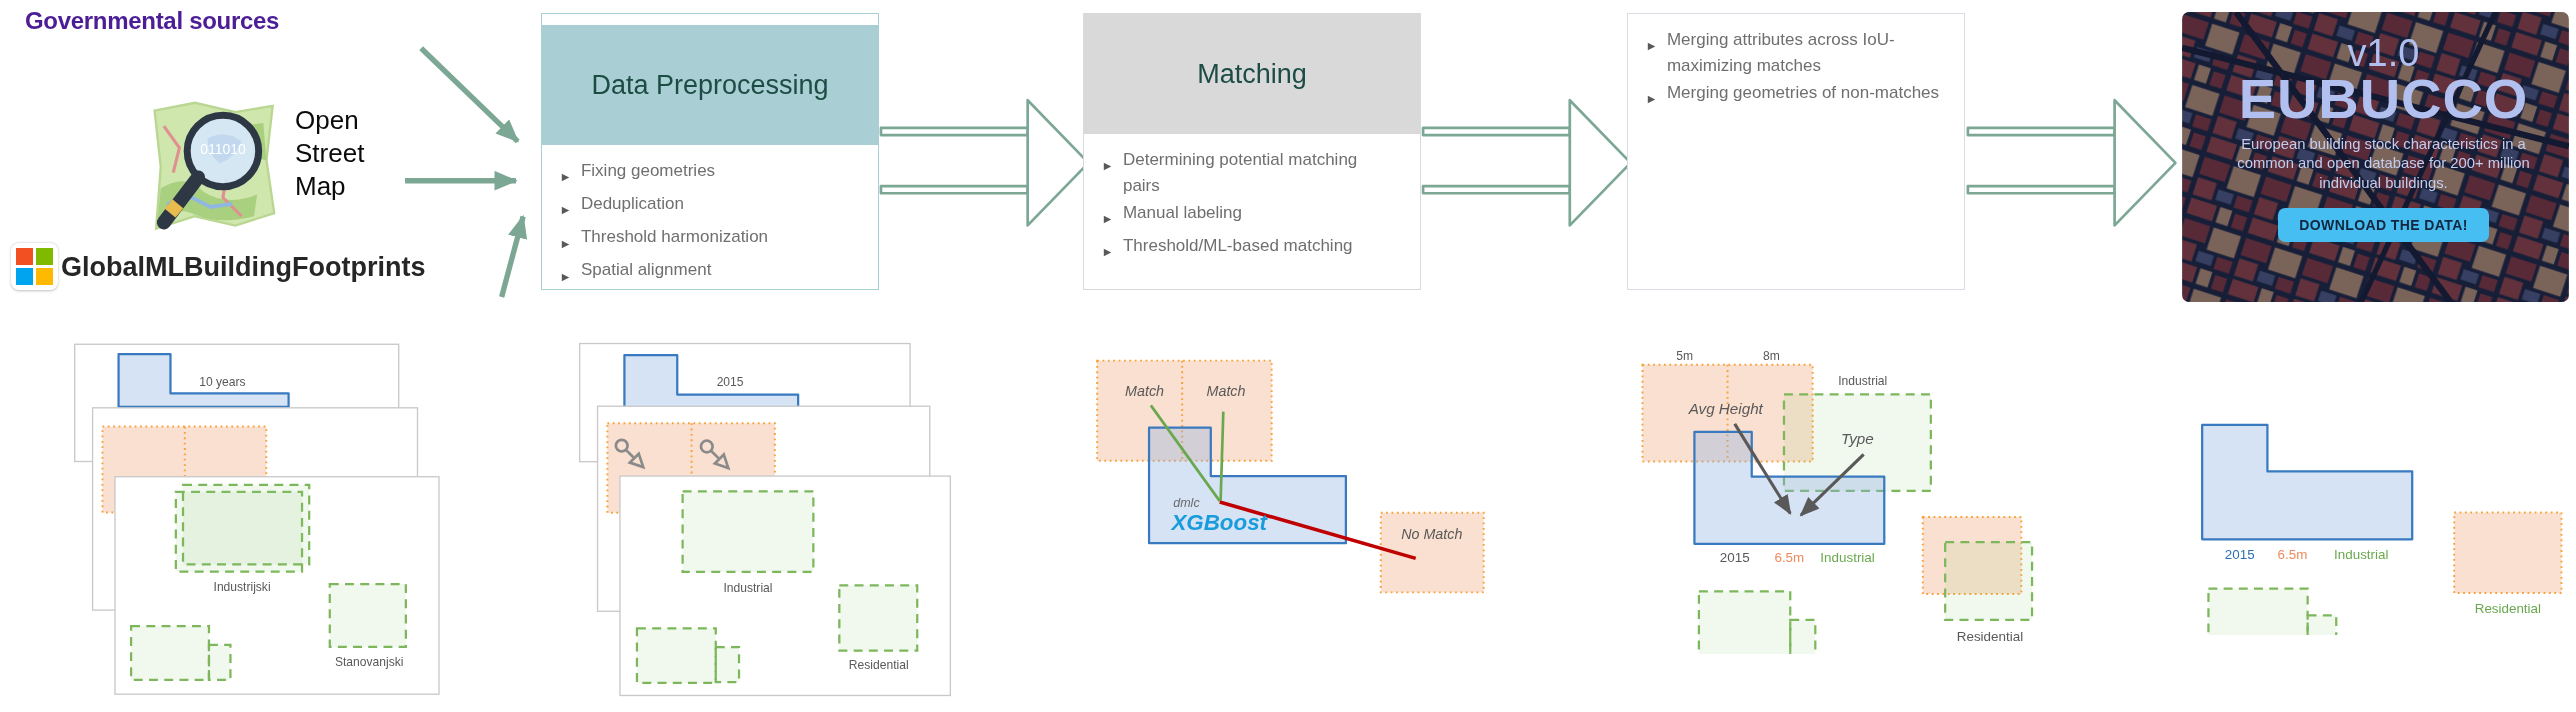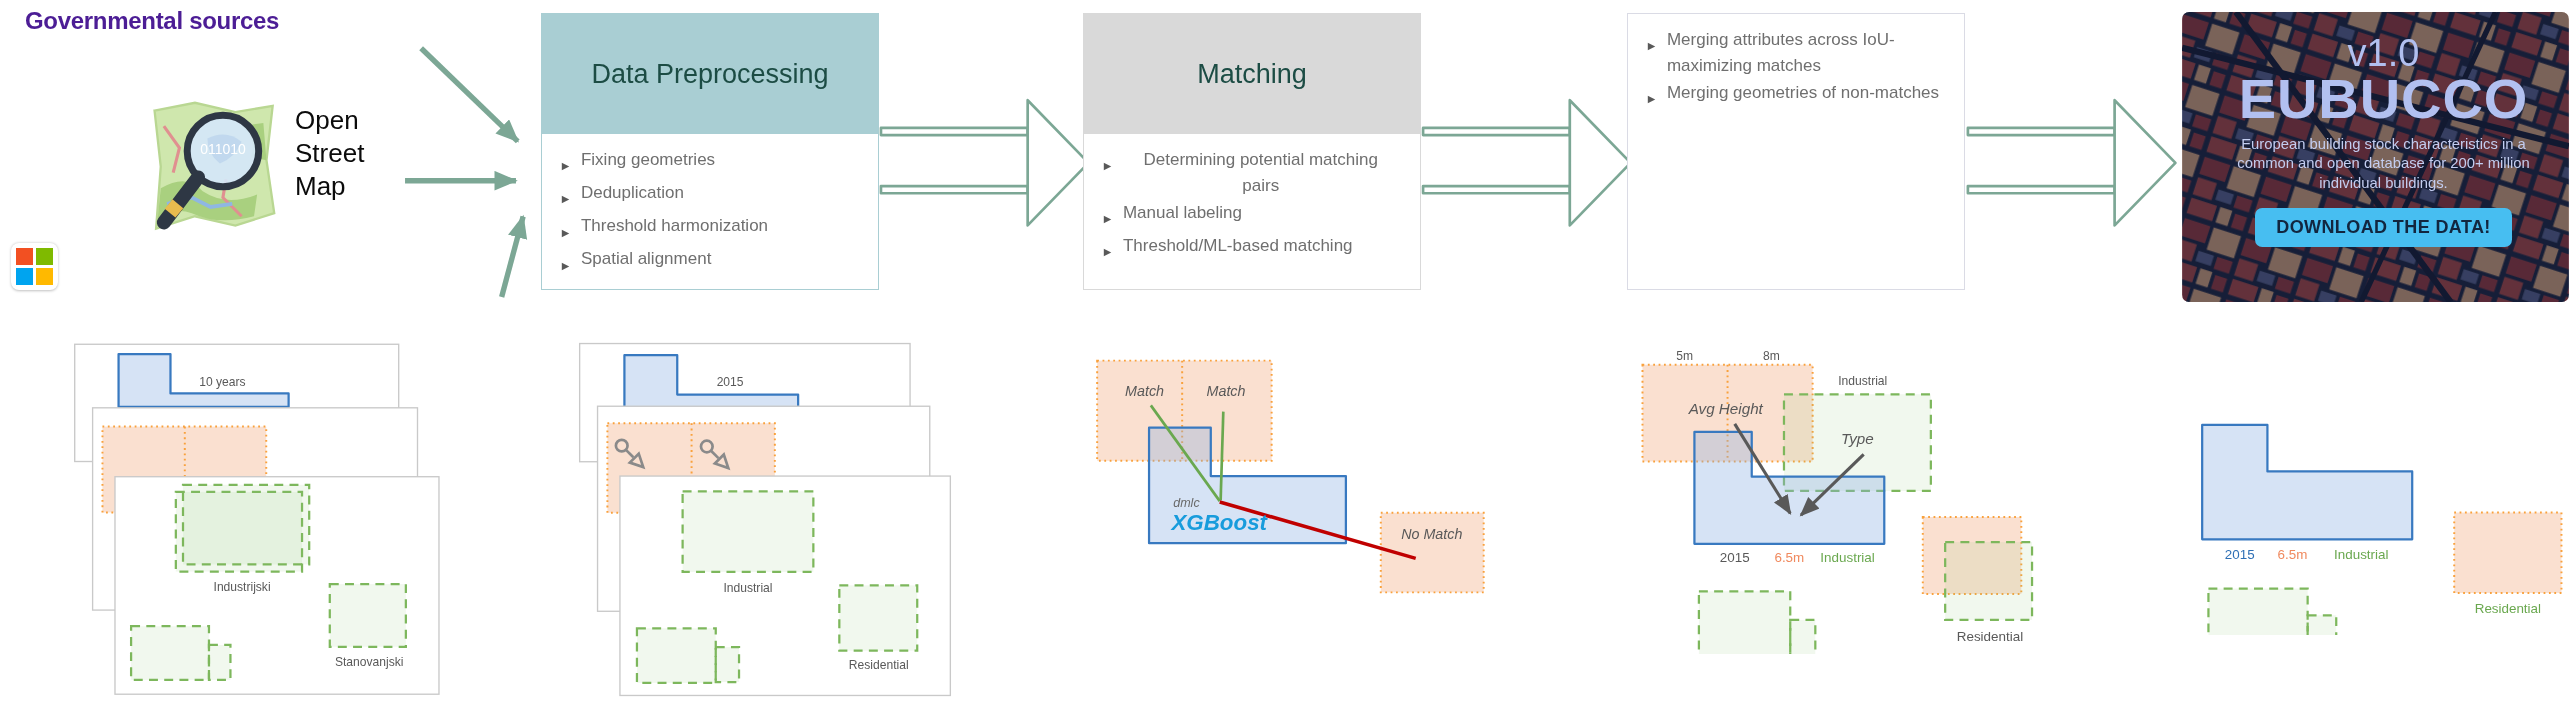--- a/index.html
+++ b/index.html
@@ -18,34 +18,34 @@
   .mslogo div{width:17px;height:17px;}
 
   
   .pbox{position:absolute;top:13.4px;width:338px;height:277px;background:#fff;box-sizing:border-box;}
   .pbox .hd{height:120px;display:flex;align-items:center;justify-content:center;}
   .pbox .hd span{font-size:27px;color:#1c4c44;}
   .pbox ul{list-style:none;margin:0;padding:12.5px 21.5px 0 18px;}
   .pbox li{display:flex;align-items:flex-start;font-size:17px;line-height:26px;
            color:#6f6f6f;margin-bottom:0.9px;}
   .pbox li .blt{font-size:9.8px;color:#595959;margin:6.3px 11.6px 0 1.8px;flex:0 0 auto;}
-  #box-prep{left:541px;border:1.8px solid #a9ced3;} #box-prep .hd{background:#a9ced3;}
-  #box-match{left:1083px;border:1.8px solid #d9d9d9;text-align:center;} #box-match .hd{background:#d9d9d9;}
+  #box-prep{left:541px;border:1.8px solid #a9ced3;} #box-prep .hd{background:#a9ced3;margin-top:11px;}
+  #box-match{left:1083px;border:1.8px solid #d9d9d9;} #box-match .hd{background:#d9d9d9;}
   #box-merge{left:1627px;border:1.8px solid #dadbe5;} #box-merge .hd{background:#dadbe5;}
 
   
   #card{left:2182px;top:11.6px;width:387px;height:290px;border-radius:7.2px;overflow:hidden;}
   #card .bgsvg{position:absolute;left:0;top:0;}
   #card .inner{position:absolute;left:8px;top:0;width:100%;height:100%;text-align:center;
                color:#b2c0f0;}
   #card .v{margin-top:21.5px;font-size:38px;line-height:41px;}
   #card .nm{font-size:56px;font-weight:bold;line-height:50px;letter-spacing:0.9px;}
   #card .desc{margin:10.7px auto 0;width:88%;font-size:14.8px;line-height:1.32;color:#c3cdf0;}
   #card .btn{display:inline-block;margin-top:14.3px;background:#47bef1;color:#12263f;
-             font-weight:bold;font-size:18px;letter-spacing:0.4px;padding:9px 21.5px;
+             font-weight:bold;font-size:14px;letter-spacing:0.4px;padding:9px 21.5px;
              border-radius:7.2px;cursor:pointer;}
 
   
   .panel{fill:#ffffff;stroke:#c9c9c9;stroke-width:1.5;}
   .blu{fill:rgba(137,175,226,0.35);stroke:#3879c0;stroke-width:2.5;stroke-linejoin:round;}
   .org{fill:rgba(242,166,120,0.35);stroke:#f9a13c;stroke-width:2.2;stroke-dasharray:2 4;}
   .orgl{stroke:#f9a13c;stroke-width:2.2;stroke-dasharray:2 4;fill:none;}
   .grn{fill:rgba(150,200,120,0.13);stroke:#7db75c;stroke-width:2.5;stroke-dasharray:10 7;}
   .lbl{font-size:13.5px;fill:#595959;}
   .lbl2{font-size:15px;fill:#595959;}
@@ -108,20 +108,21 @@
     <div>Street</div>
     <div>Map</div>
   </div>
 
   <div class="abs mslogo" style="left:10.7px;top:243px">
     <div style="background:#f25022"></div>
     <div style="background:#7fba00"></div>
     <div style="background:#00a4ef"></div>
     <div style="background:#ffb900"></div>
   </div>
+  <div class="abs gml-text" style="left:61px;top:252px">GlobalMLBuildingFootprints</div>
 
   <div class="pbox" id="box-prep">
     <div class="hd">
       <span>Data Preprocessing</span>
     </div>
     <ul>
       <li>
           <span class="blt">▶</span>
           <span>Fixing geometries</span>
         </li>

